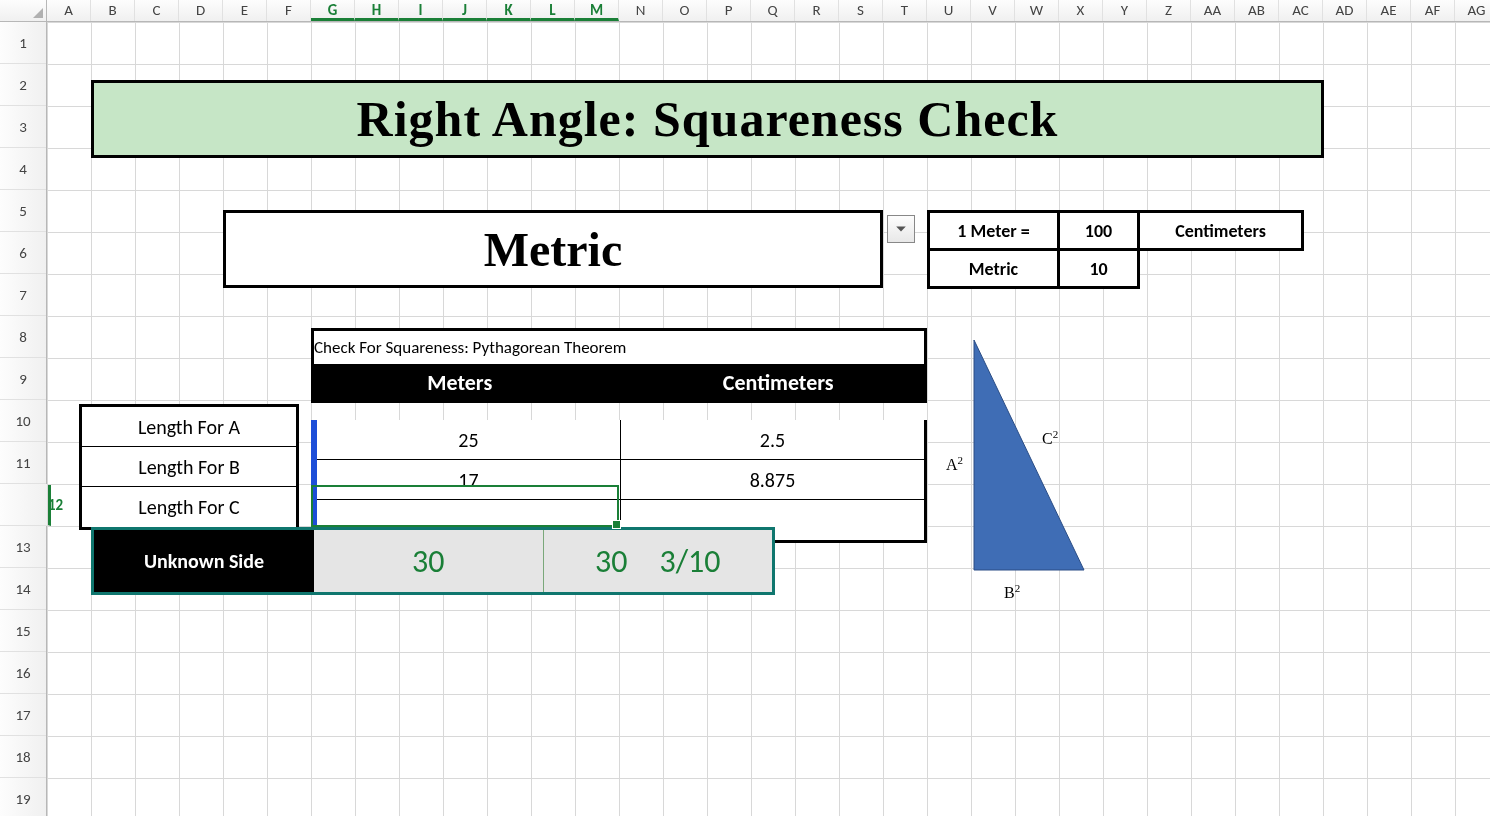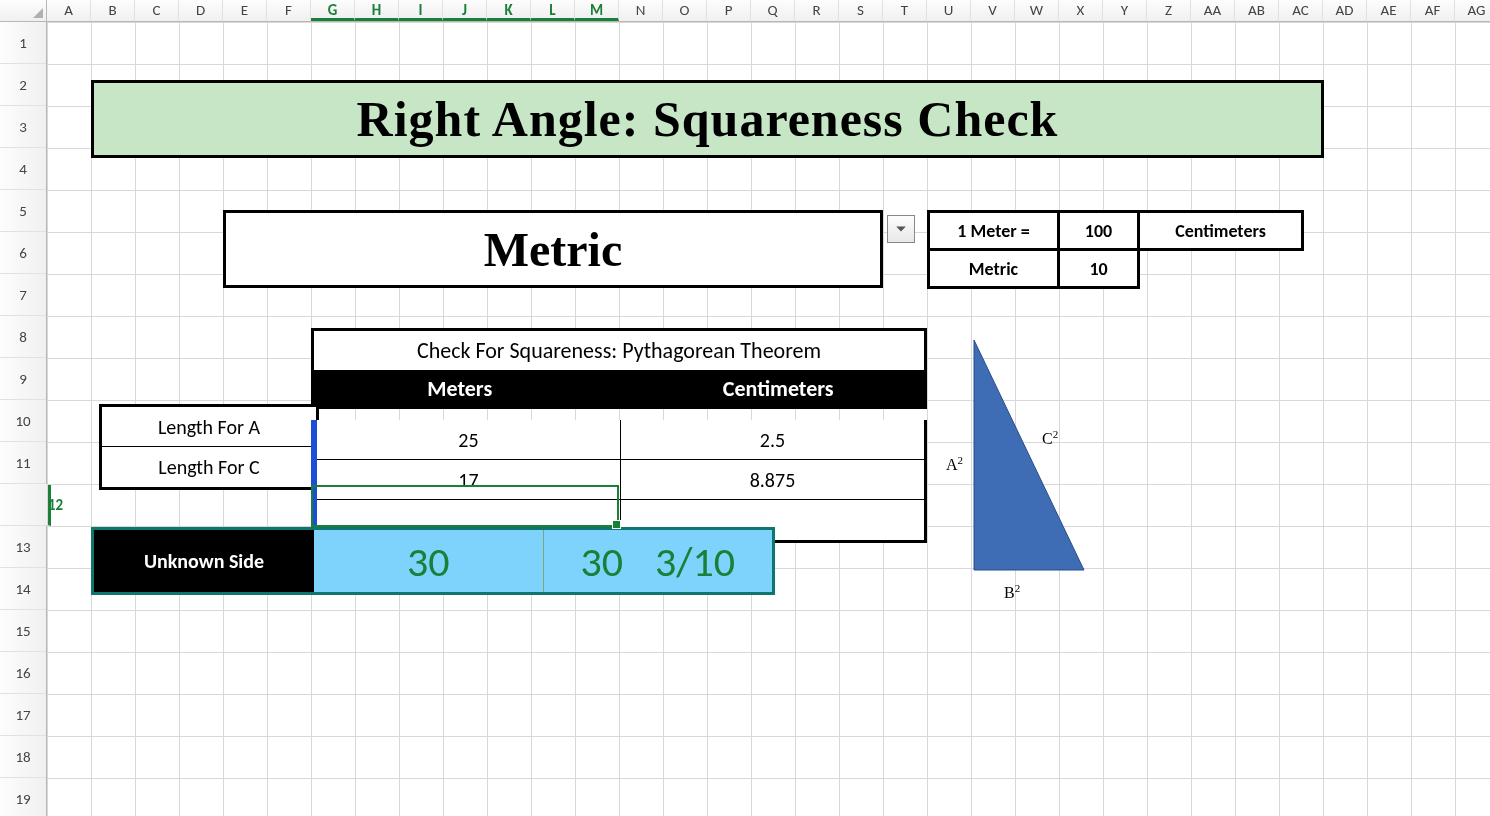--- a/index.html
+++ b/index.html
@@ -161,37 +161,36 @@
 
   .pyth-box {
     position: absolute;
     left: 264px;
     top: 306px;
     width:616px;
     border:3px solid #000;
     background:#fff;
   }
   .pyth-title{
-    font-size:22px;
-    text-align:center;
+    font-size:17px;
     padding:6px 0 6px 0;
     border-bottom:1px solid #000;
   }
   .pyth-head{
     display:flex;
     background:#000;
     color:#fff;
     font-weight:700;
     font-size:22px;
     gap:27px;
   }
   .pyth-head div{flex:1;text-align:center;padding:4px 0;}
   .label-col{
     position:absolute;
-    left:52px;
+    left:32px;
     top:382px;
     width:220px;
     border:3px solid #000;
     background:#fff;
     font-size:20px;
   }
   .label-col .lrow{
     height:40px;line-height:40px;text-align:center;
     border-bottom:1px solid #000;
   }
@@ -224,21 +223,21 @@
     width:684px;
     height:68px;
     display:flex;
     border:3px solid #0f766e;
   }
   .unknown-row .uk-label{
     width:220px;background:#000;color:#fff;font-weight:700;
     font-size:20px;display:flex;align-items:center;justify-content:center;
   }
   .unknown-row .uk-val{
-    flex:1;background:#7dd3fc;color:#1a7f37;font-size:42px;
+    flex:1;background:#e5e5e5;color:#1a7f37;font-size:32px;
     display:flex;align-items:center;justify-content:center;
     border-right:1px solid #7aa87a;
   }
   .unknown-row .uk-val:last-child{border-right:none;}
   .uk-val .frac-int{margin-right:32px;}
   
   .cell-selection{
     position:absolute;
     left:264px;
     top:463px;
@@ -359,20 +358,21 @@
   <div class="pyth-box">
     <div class="pyth-title">Check For Squareness: Pythagorean Theorem</div>
     <div class="pyth-head">
       <div>Meters</div>
       <div>Centimeters</div>
     </div>
   </div>
 
   <div class="label-col">
     <div class="lrow">Length For A</div>
+    <div class="lrow">Length For B</div>
     <div class="lrow">Length For C</div>
   </div>
 
   <div class="data-block">
     <div class="drow">
       <div>25</div>
       <div>2.5</div>
     </div>
     <div class="drow">
       <div>17</div>

